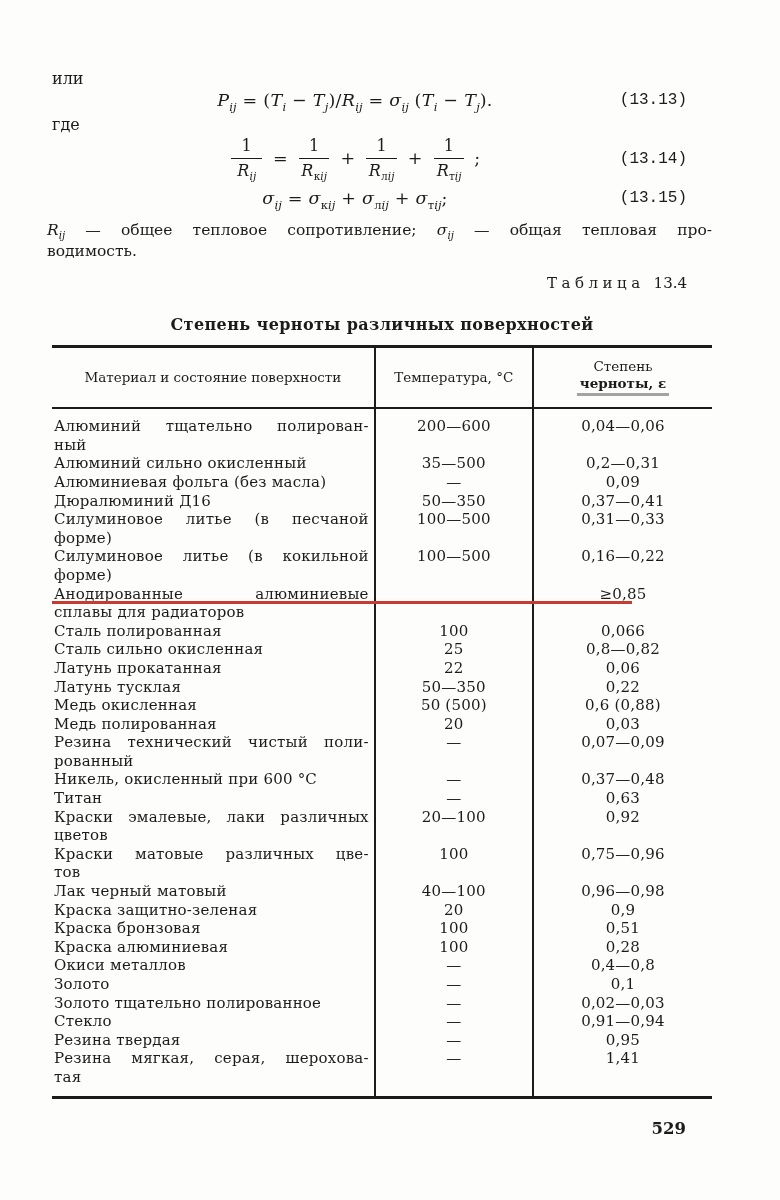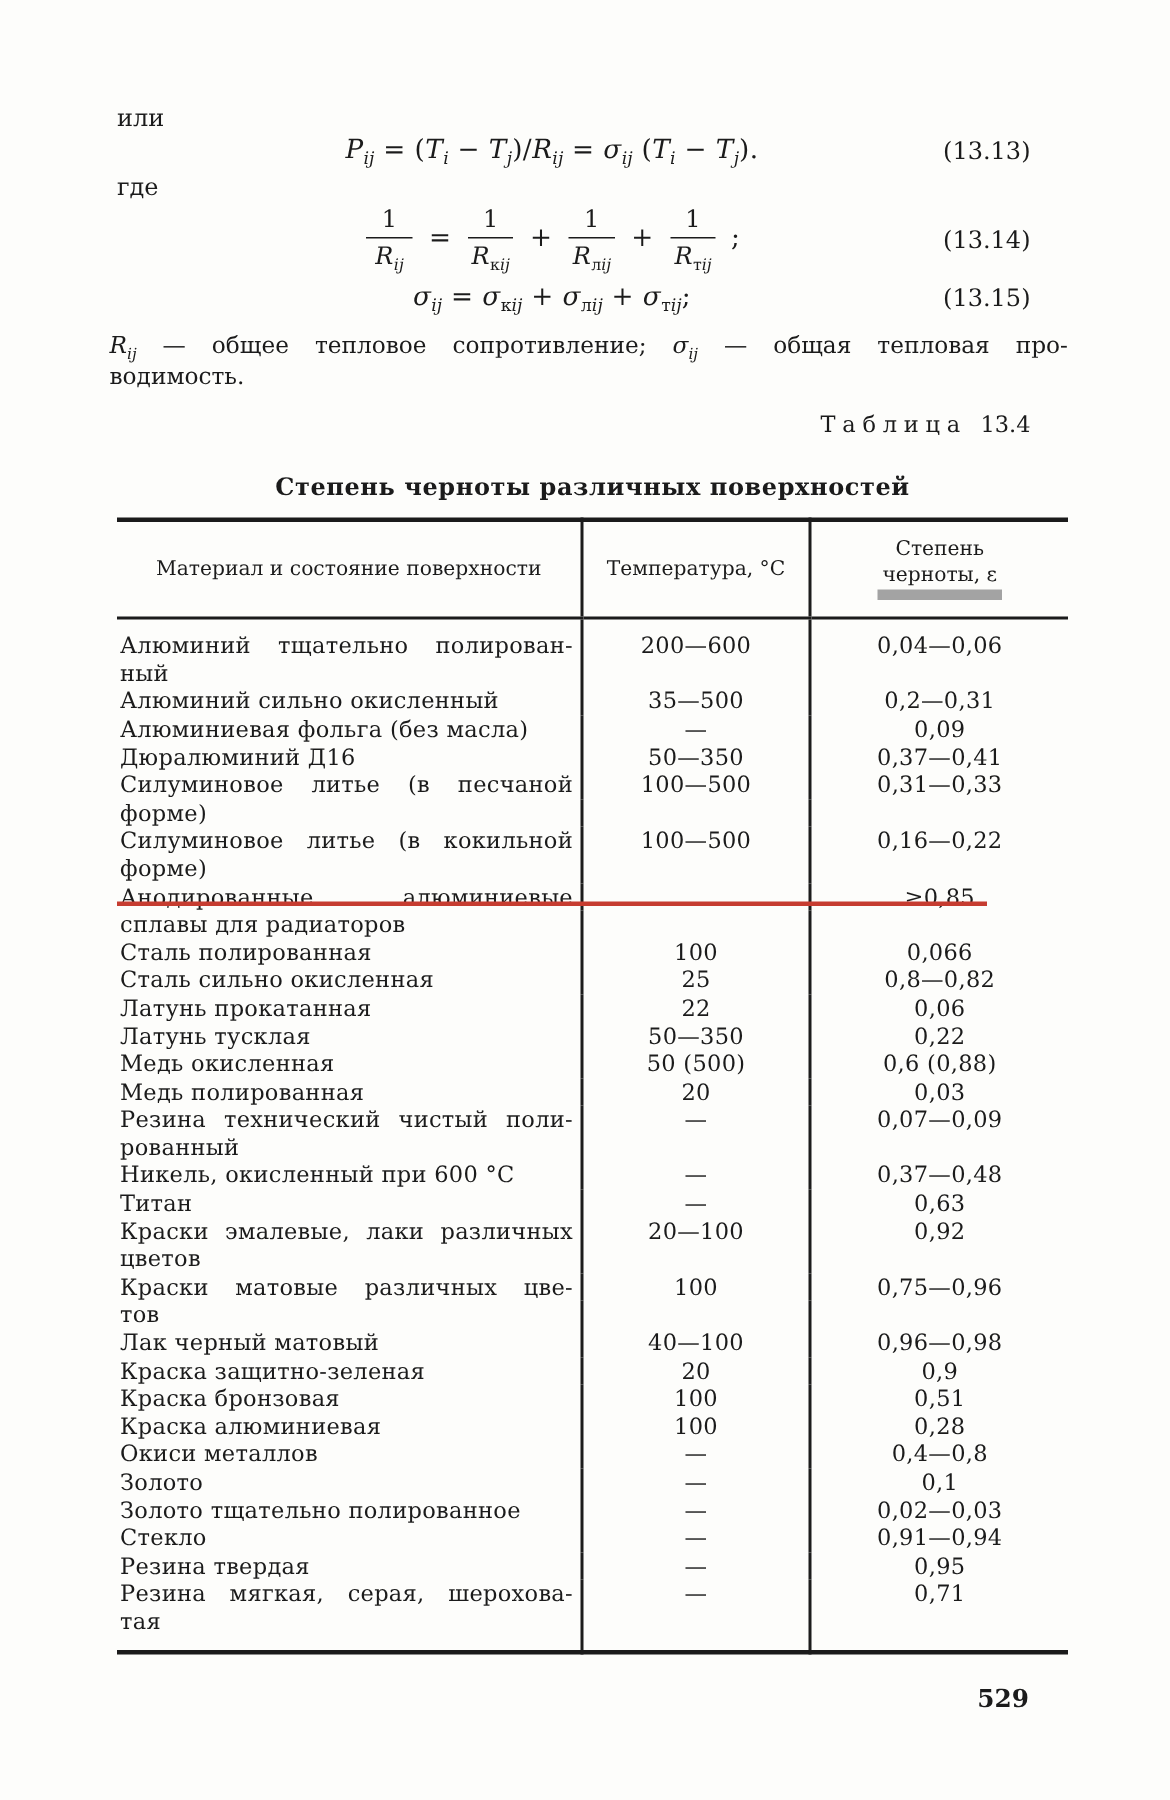--- a/index.html
+++ b/index.html
@@ -3,27 +3,27 @@
 <meta charset="utf-8">
 <style>
   html, body { margin:0; padding:0; }
   body {
     width:780px; height:1200px;
     background:#fdfdfb;
     color:#1b1b1b;
     font-family:"DejaVu Serif","Liberation Serif",serif;
     overflow:hidden;
   }
-  .content { padding:70px 68px 0 78px; }
+  .content { padding:70px 68px 0 52px; }
 
   .lead-word { font-size:16px; line-height:18px; }
 
   .eqrow { display:flex; align-items:center; }
   .eqbody { flex:1; text-align:center; font-size:17.5px; padding-left:46px; letter-spacing:.3px; }
-  .eqnum { flex:0 0 100px; text-align:right; font-size:16px; padding-right:25px; box-sizing:border-box; white-space:nowrap; }
+  .eqnum { flex:0 0 100px; text-align:right; font-size:16px; padding-right:25px; box-sizing:border-box; white-space:nowrap;font-family:Liberation Mono, monospace; }
   sub { font-size:66%; line-height:0; letter-spacing:0; }
   .eq1 { margin-top:2px; }
   .eq2 { margin-top:4px; }
   .eq3 { margin-top:8px; }
   .frac { display:inline-flex; flex-direction:column; vertical-align:middle; margin:0 2px; }
   .fnum { display:block; text-align:center; font-size:16px; padding:0 10px 3px; border-bottom:1.6px solid #1b1b1b; line-height:1.05; }
   .fden { display:block; text-align:center; font-size:16px; padding-top:3px; line-height:1.15; }
   .op { margin:0 9px; }
   .semi { margin-left:8px; }
 
@@ -41,21 +41,21 @@
              padding:10px 4px 11px; text-align:center; vertical-align:middle; line-height:17px; }
   .b-left { border-left:2px solid #1c1c1c; }
   tbody td { font-size:15px; line-height:18.6px; padding:0; vertical-align:top;
              letter-spacing:.2px; }
   td.c-mat { padding-left:2px; padding-right:5px; }
   td.c-temp, td.c-eps { text-align:center; }
   tbody tr:first-child td { padding-top:8px; }
   tbody tr:last-child td { padding-bottom:9px; }
   .just { text-align:justify; text-align-last:justify; }
 
-  .red-underline { display:inline-block; border-bottom:7px solid #a3a3a3; padding:0 3px 1px; }
+  .red-underline { display:inline-block; border-bottom:3px solid #a3a3a3; padding:0 3px 1px;font-weight:bold; }
   .red-strike { position:absolute; left:0; width:580px; height:3px; background:#c63c30; }
 
   .page-num { text-align:right; padding-right:26px; margin-top:20px; font-weight:bold; font-size:16.5px; }
 </style>
 </head>
 <body>
 
 <div class="content">
 
   <div class="lead-word">или</div>
@@ -285,21 +285,21 @@
     <td class="c-eps b-left">0,91—0,94</td>
   </tr>
           <tr>
     <td class="c-mat">Резина твердая</td>
     <td class="c-temp b-left">—</td>
     <td class="c-eps b-left">0,95</td>
   </tr>
           <tr>
     <td class="c-mat just">Резина мягкая, серая, шерохова-</td>
     <td class="c-temp b-left">—</td>
-    <td class="c-eps b-left">0,71</td>
+    <td class="c-eps b-left">1,41</td>
   </tr>
           <tr>
     <td class="c-mat">тая</td>
     <td class="c-temp b-left"></td>
     <td class="c-eps b-left"></td>
   </tr>
         </tbody>
     </table>
   <div class="red-strike" style="top: 255.938px;"></div>
     </div>

